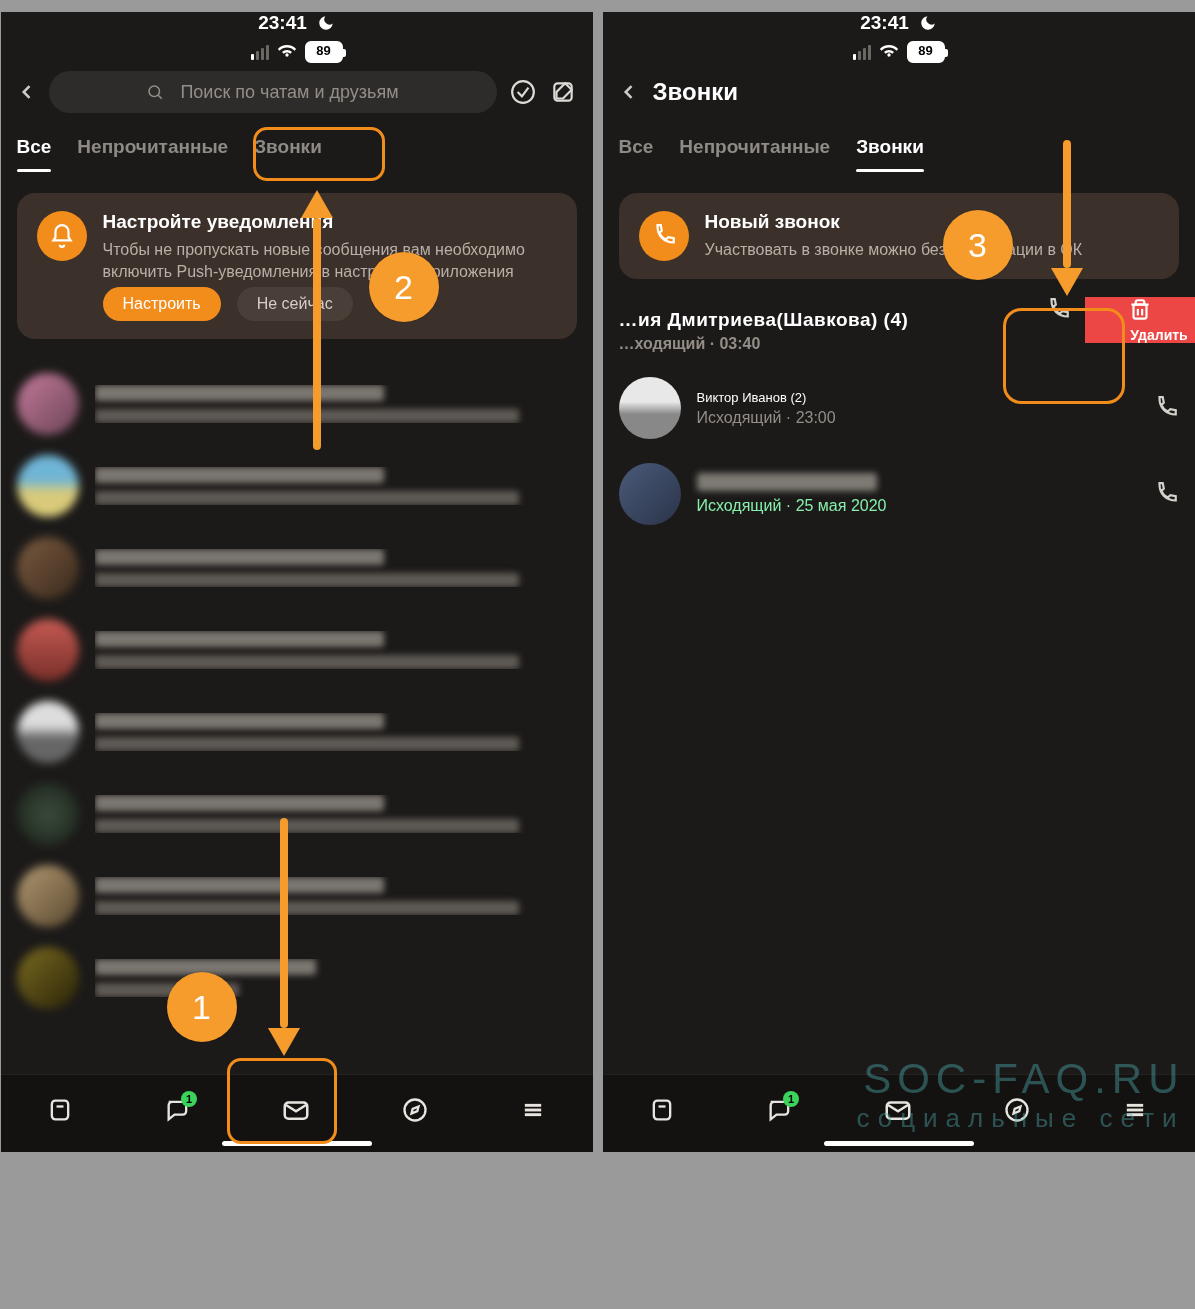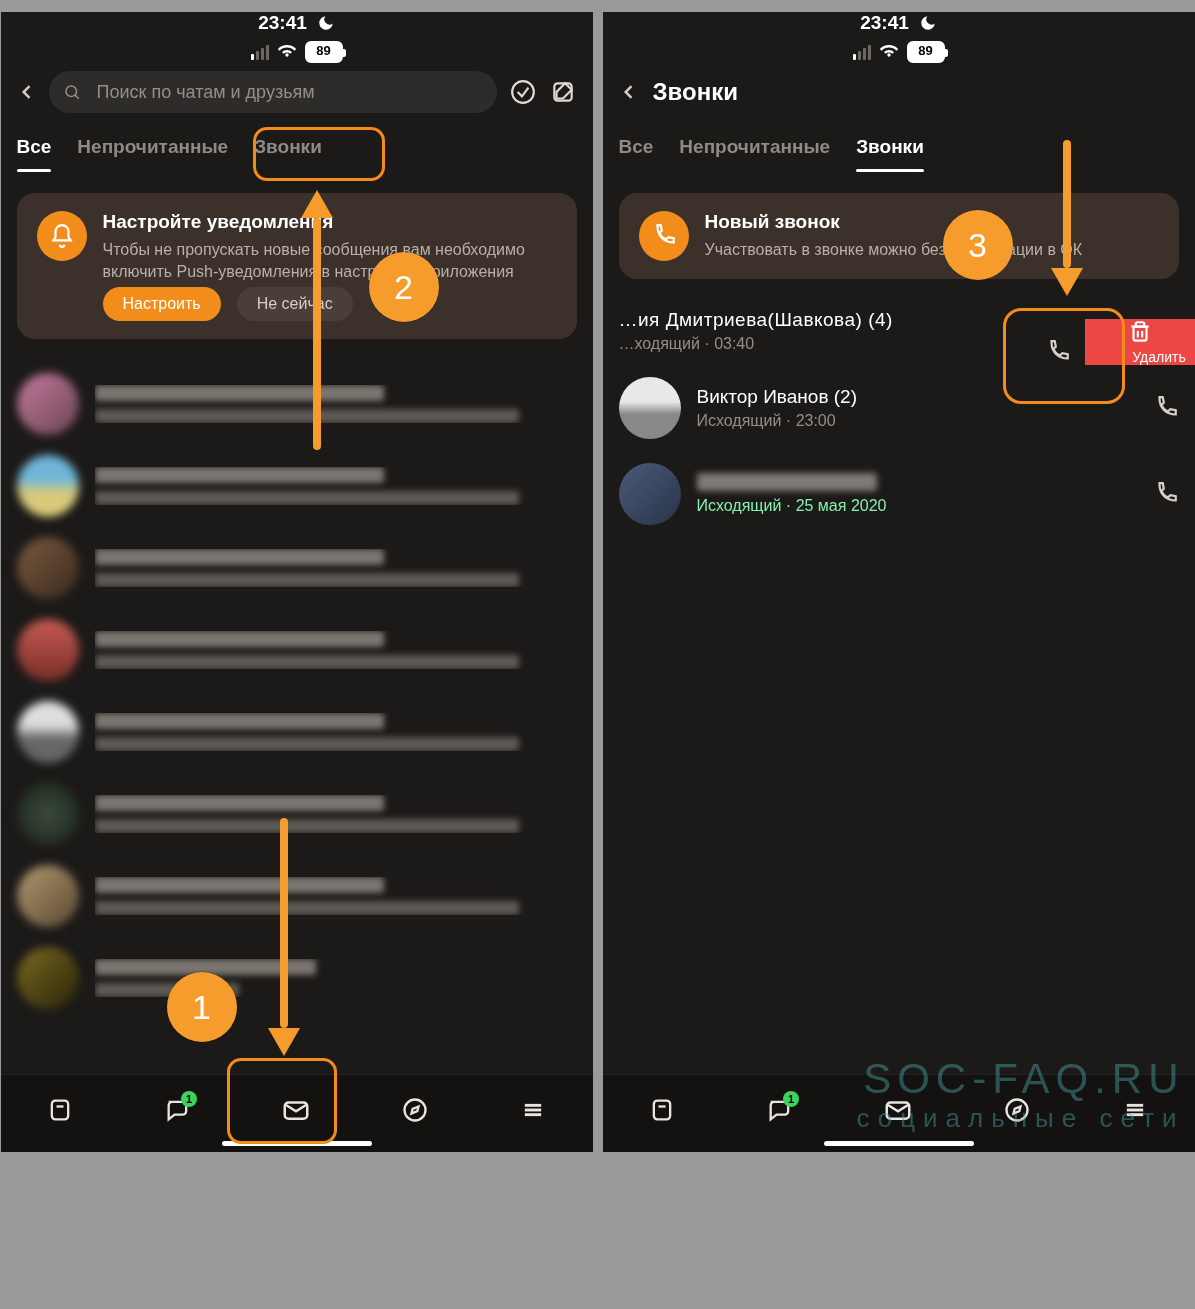--- a/index.html
+++ b/index.html
@@ -27,21 +27,21 @@
   .battery{border:2px solid #fff;border-radius:6px;width:38px;height:22px;display:flex;align-items:flex-start;justify-content:center;font-size:13px;font-weight:700;color:#000;background:#fff;position:relative;}
   .battery::after{content:"";position:absolute;right:-5px;top:6px;width:3px;height:8px;background:#fff;border-radius:0 2px 2px 0;}
   .moon{width:18px;height:18px;}
   .signal{display:flex;align-items:flex-end;gap:2px;}
   .signal span{width:3px;background:#6b6864;border-radius:1px;}
   .signal span.on{background:#fff;}
   .wifi svg{width:20px;height:20px;}
   
   .header-search{display:flex;align-items:center;gap:12px;padding:0 16px;height:56px;}
   .chev{width:20px;height:20px;color:#cfcac5;}
-  .searchpill{flex:1;background:var(--search);border-radius:22px;height:42px;display:flex;align-items:center;gap:16px;padding:0 14px;color:var(--muted);font-size:18px;}
+  .searchpill{flex:1;background:var(--search);border-radius:22px;height:42px;display:flex;align-items:center;gap:16px;padding:0 14px;color:var(--muted);font-size:18px;justify-content:center;}
   .iconbtn{width:28px;height:28px;display:flex;align-items:center;justify-content:center;color:#dedad5;}
   .tabs{display:flex;gap:26px;padding:8px 16px 0 16px;border-bottom:1px solid transparent;font-size:19px;}
   .tab{padding:8px 0 14px 0;color:var(--tab-dim);position:relative;font-weight:bold;}
   .tab.active{color:#fff;}
   .tab.active::after{content:"";position:absolute;left:0;right:0;bottom:0;height:3px;background:#fff;border-radius:2px;}
   
   .card{margin:20px 16px 0 16px;background:var(--card);border-radius:18px;padding:18px 20px;display:flex;gap:16px;align-items:flex-start;}
   .card .circle{min-width:50px;width:50px;height:50px;border-radius:50%;background:var(--orange);display:flex;align-items:center;justify-content:center;color:#fff;}
   .card h4{margin:0 0 6px 0;font-size:19px;font-weight:600;color:#fff;}
   .card p{margin:0;font-size:16px;line-height:22px;color:#b8b0a8;}
@@ -60,26 +60,26 @@
   .bottomnav{position:absolute;left:0;right:0;bottom:0;height:78px;background:#141210;border-top:1px solid #242220;display:flex;align-items:center;justify-content:space-around;padding-bottom:8px;}
   .nav-item{width:50px;height:50px;display:flex;align-items:center;justify-content:center;color:#e8e4df;position:relative;}
   .nav-item .dot{position:absolute;top:6px;right:6px;width:16px;height:16px;border-radius:50%;background:#3bd35b;color:#000;font-size:11px;font-weight:700;display:flex;align-items:center;justify-content:center;}
   .homebar{position:absolute;bottom:6px;left:50%;transform:translateX(-50%);width:150px;height:5px;border-radius:3px;background:#fff;}
   
   .header-title{display:flex;align-items:center;gap:14px;padding:0 16px;height:56px;}
   .header-title h2{margin:0;font-size:24px;font-weight:700;color:#fff;}
   
   .callrow{display:flex;align-items:center;padding:12px 16px;gap:16px;}
   .callrow .info{flex:1;}
-  .callrow .name{font-size:19px;color:#fff;margin-bottom:4px;}
+  .callrow .name{font-size:13px;color:#fff;margin-bottom:4px;}
   .callrow .sub{font-size:16px;color:var(--muted);}
   .callrow .sub.miss{color:#86efac;}
   .callicon{width:26px;height:26px;color:#d6d1cb;}
   
-  .swipe-row{display:flex;align-items:flex-end;}
+  .swipe-row{display:flex;align-items:flex-start;font-weight:bold;}
   .swipe-row .left{flex:1;padding:12px 0 12px 16px;}
   .swipe-row .left .name{font-size:19px;color:#fff;letter-spacing:.5px;}
   .swipe-row .left .sub{font-size:16px;color:var(--muted);margin-top:4px;}
   .swipe-row .phoneicon{display:flex;align-items:center;padding:0 14px;}
   .swipe-row .del{width:110px;background:var(--red);display:flex;flex-direction:column;align-items:center;justify-content:center;color:#fff;gap:4px;}
   .swipe-row .del span{font-size:14px;margin-left:39px;}
   
   .annot-box{position:absolute;border:3px solid var(--orange);border-radius:14px;pointer-events:none;}
   .annot-circle{position:absolute;width:70px;height:70px;border-radius:50%;background:var(--orange2);color:#fff;font-size:34px;font-weight:500;display:flex;align-items:center;justify-content:center;box-shadow:0 0 0 1px rgba(0,0,0,.1);pointer-events:none;}
   .annot-arrow{position:absolute;pointer-events:none;}

